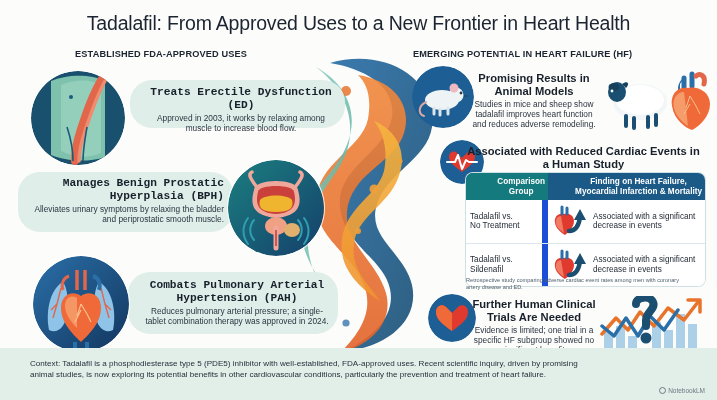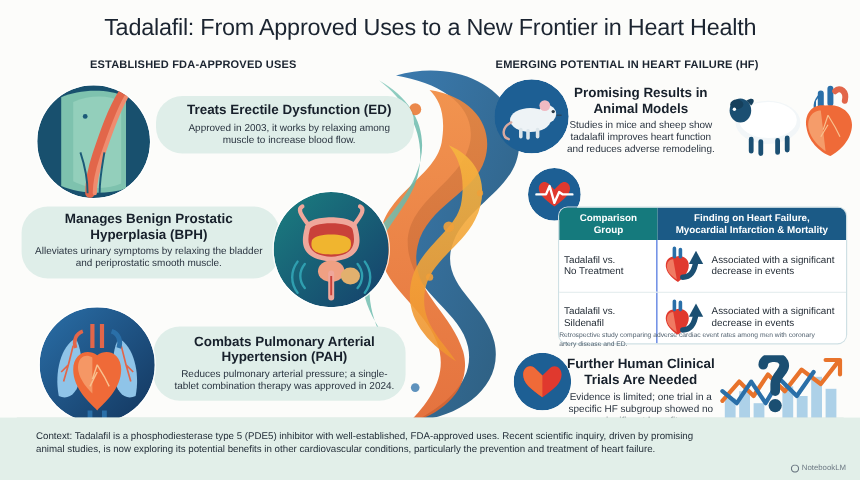--- a/index.html
+++ b/index.html
@@ -25,21 +25,21 @@
     letter-spacing:0.15px;color:#1b2430;
   }
   .col-head.left{left:75px;}
   .col-head.right{left:413px;}
 
   
   .block{position:absolute;text-align:center;}
   .bubble{
     position:absolute;background:#dfeee9;border-radius:22px;
   }
-  .b-title{font-size:11.2px;font-weight:bold;line-height:12.6px;color:#17202b;}
+  .b-title{font-size:11.2px;font-weight:bold;line-height:12.6px;color:#17202b;font-family:Liberation Mono, monospace;}
   .b-body{font-size:8.3px;line-height:10px;color:#2a3440;margin-top:2px;}
 
   
   .circ{
     position:absolute;border-radius:50%;overflow:hidden;
     box-shadow:0 0 0 1px rgba(255,255,255,.8);
   }
 
   
   .badge{position:absolute;border-radius:50%;overflow:hidden;}
@@ -49,30 +49,30 @@
   
   .tbl{
     position:absolute;left:466px;top:173px;width:239px;
     border-radius:7px;overflow:hidden;
     box-shadow:0 0 0 1px #cfe0e4;
     font-size:8.2px;
   }
   .tbl-row{display:flex;}
   .th{
     color:#fff;font-weight:bold;font-size:8.2px;line-height:9.6px;
-    display:flex;align-items:center;justify-content:center;text-align:center;
+    display:flex;align-items:center;justify-content:flex-end;text-align:center;
     padding:4px 3px;box-sizing:border-box;
   }
   .th.c1{width:82px;background:#157a7d;}
   .th.c2{width:157px;background:#1b5a86;}
   .td{
     background:#fff;box-sizing:border-box;padding:5px 4px;
     display:flex;align-items:center;font-size:8.2px;line-height:9.6px;color:#1d2630;
   }
-  .td.c1{width:82px;border-right:1px solid #1d4ed8;}
+  .td.c1{width:82px;border-right:6px solid #1d4ed8;}
   .td.c2{width:157px;gap:3px;}
   .td-text{flex:1;}
   .row-sep{height:1px;background:#dbe7ea;}
   .tbl-note{
     position:absolute;left:466px;top:277px;width:215px;
     font-size:5.6px;line-height:7px;color:#50606e;
   }
 
   
   .footer{
@@ -170,21 +170,21 @@
       <path d="M48 68 L48 88" stroke="#efa79b" stroke-width="5" stroke-linecap="round"></path>
       <path d="M48 70 L48 86" stroke="#c9413a" stroke-width="1.6"></path>
       <g stroke="#2f9fb0" stroke-width="2" fill="none" stroke-linecap="round">
         <path d="M26 60 C21 66 21 74 26 80"></path>
           <path d="M20 58 C14 66 14 76 20 84"></path>
         <path d="M70 60 C75 66 75 74 70 80"></path>
           <path d="M76 58 C82 66 82 76 76 84"></path>
       </g>
     </svg>
   </div>
-  <div class="block" style="left:24px;top:177px;width:200px;text-align:center;">
+  <div class="block" style="left:24px;top:177px;width:200px;text-align:right;">
     <div class="b-title">Manages Benign Prostatic Hyperplasia (BPH)</div>
     <div class="b-body">Alleviates urinary symptoms by relaxing the bladder and periprostatic smooth muscle.</div>
   </div>
 
   <div class="bubble" style="left:128px;top:272px;width:210px;height:62px;"></div>
   <div class="circ" style="left:33px;top:256px;width:96px;height:96px;">
     <svg width="96" height="96" viewBox="0 0 96 96">
       <defs>
           <linearGradient id="pahG" x1="0" y1="0" x2="1" y2="1">
         <stop offset="0" stop-color="#2a6fa8"></stop>
@@ -250,20 +250,23 @@
     </svg>
   </div>
 
   <div class="badge" style="left:440px;top:140px;width:44px;height:44px;">
     <svg width="44" height="44" viewBox="0 0 44 44">
       <circle cx="22" cy="22" r="22" fill="#1d5f94"></circle>
       <path d="M22 32 C14 26 9 22 9 17 C9 12 14 10 17 13 L22 18 L27 13 C30 10 35 12 35 17 C35 22 30 26 22 32 Z" fill="#e0392e"></path>
       <path d="M7 22 L15 22 L18 15 L22 29 L26 20 L29 22 L37 22" stroke="#fff" stroke-width="2" fill="none" stroke-linejoin="round" stroke-linecap="round"></path>
     </svg>
   </div>
+  <div class="block" style="left:466px;top:145px;width:235px;">
+    <div class="r-title">Associated with Reduced Cardiac Events in a Human Study</div>
+  </div>
 
   <div class="tbl">
     <div class="tbl-row">
       <div class="th c1">
         <span>
           <span>Comparison</span><br>
           <span>Group</span>
         </span>
       </div>
       <div class="th c2">

